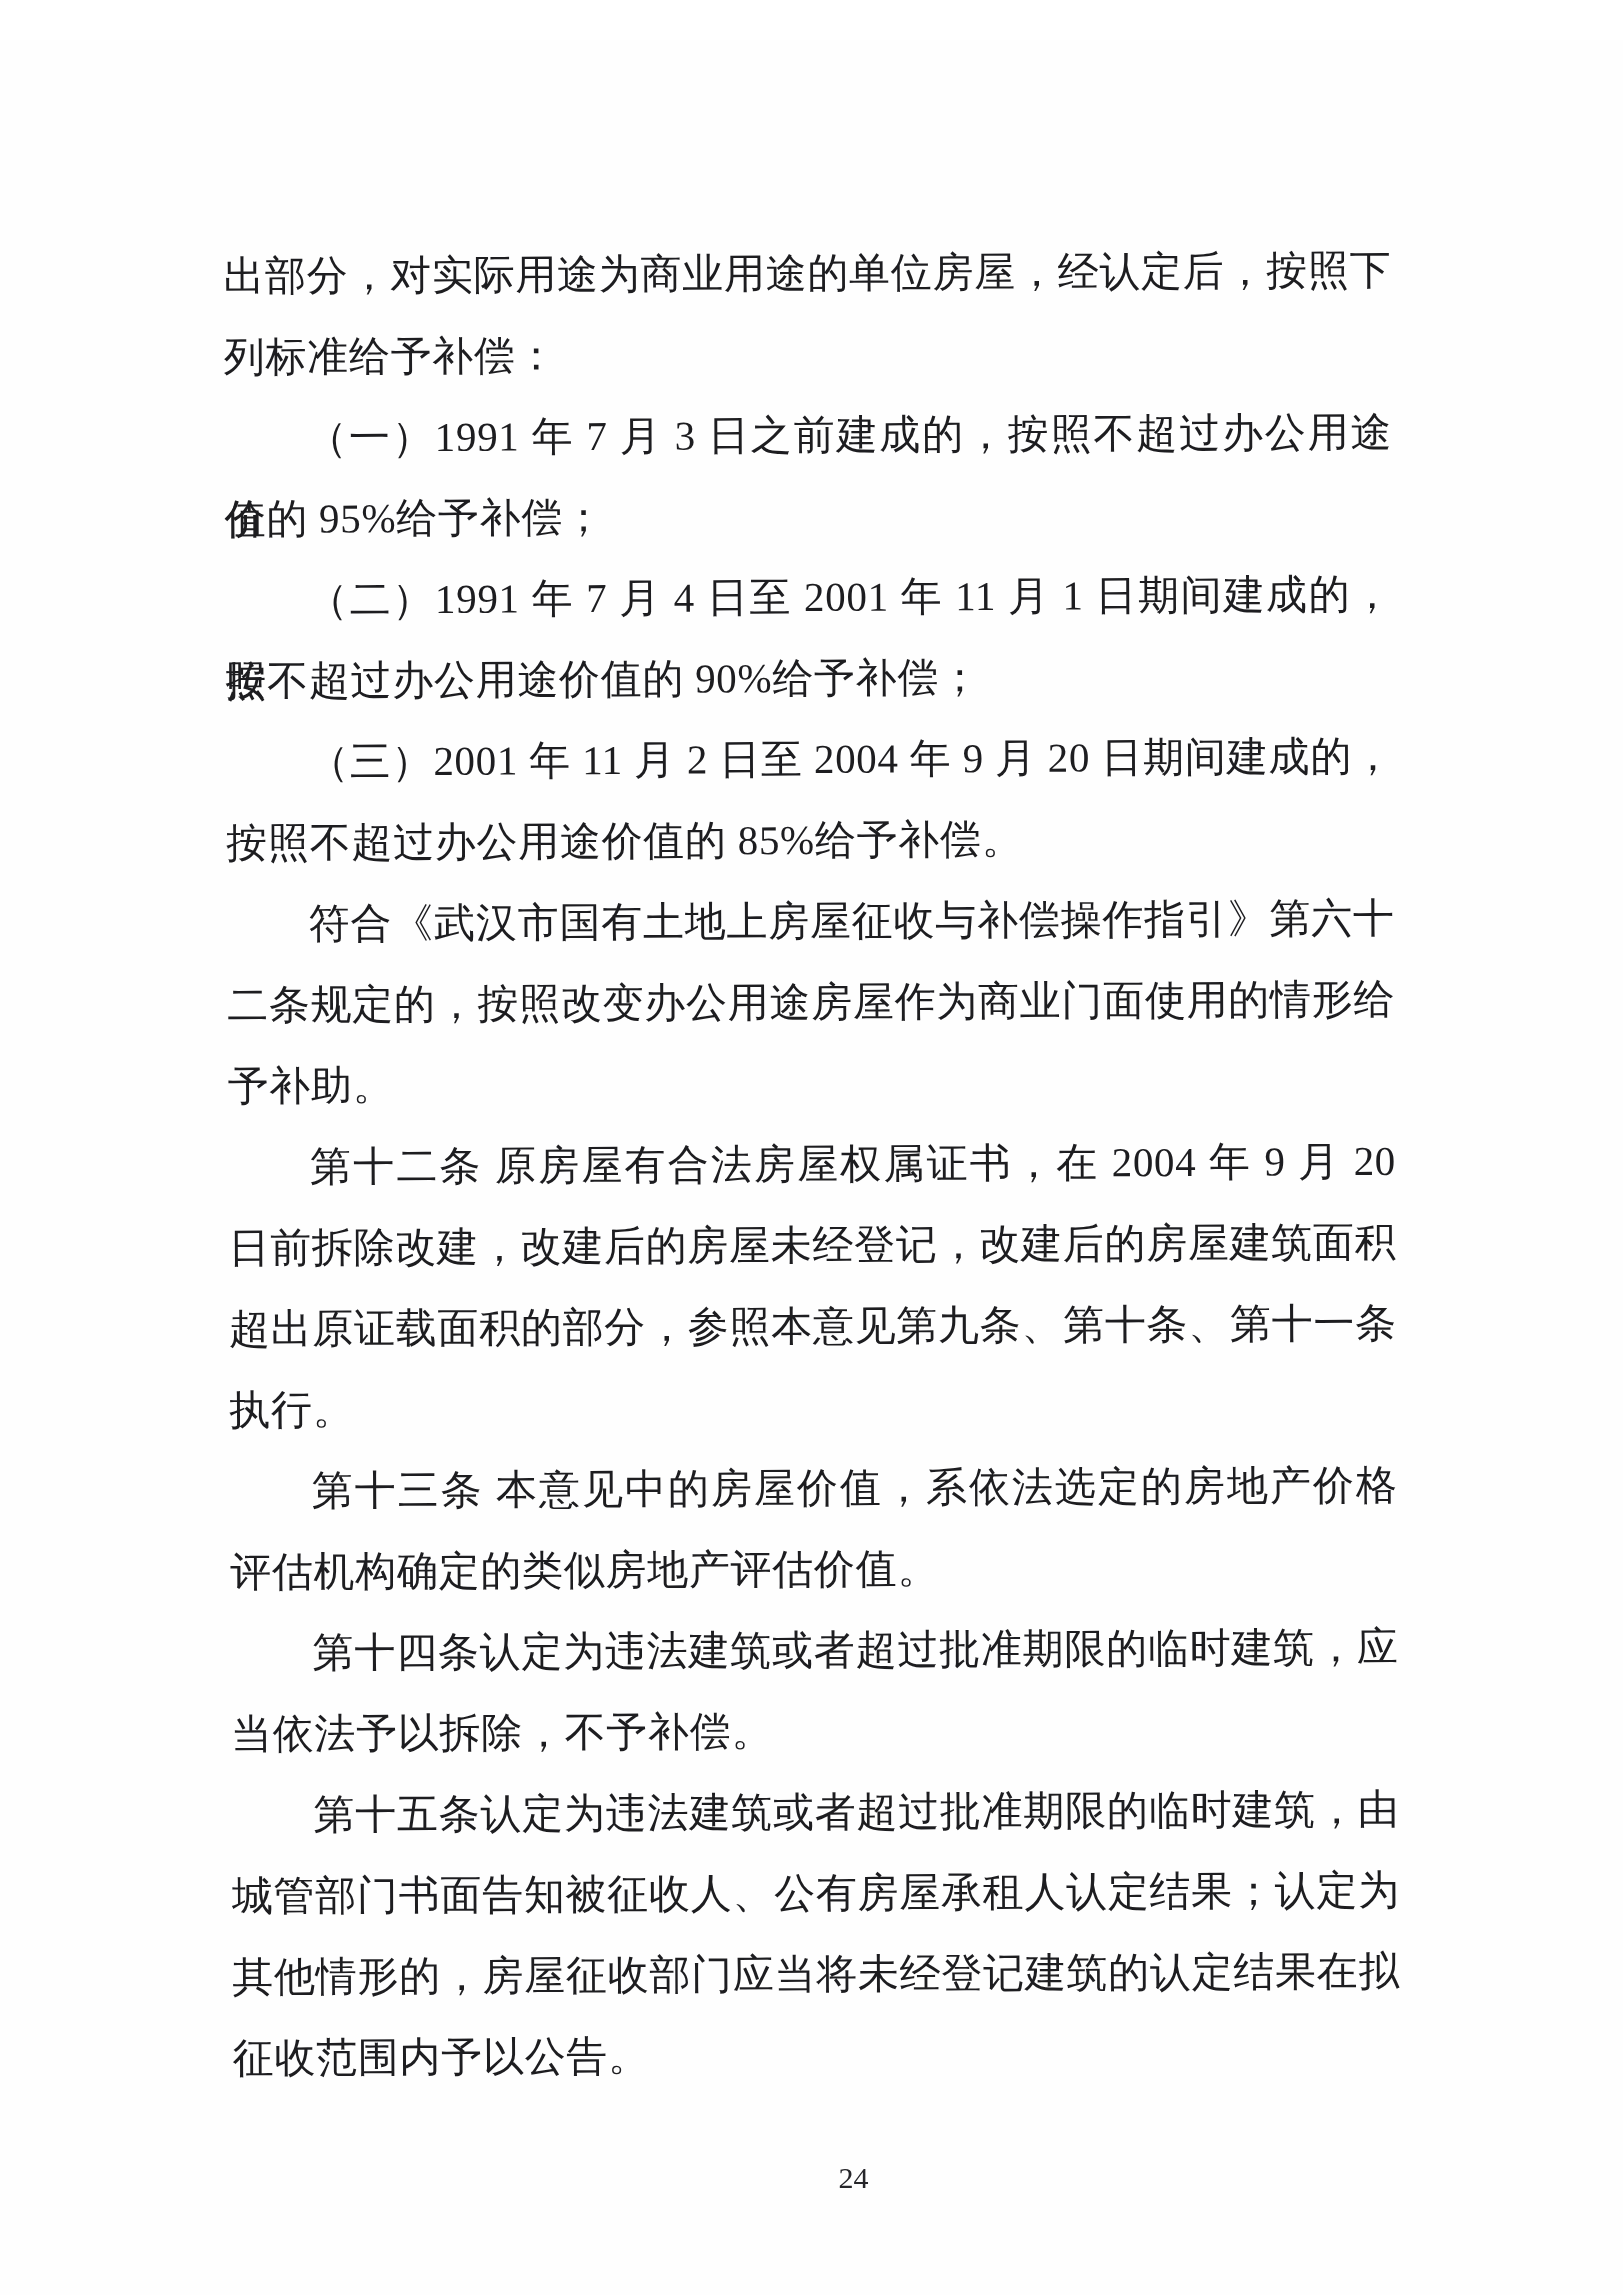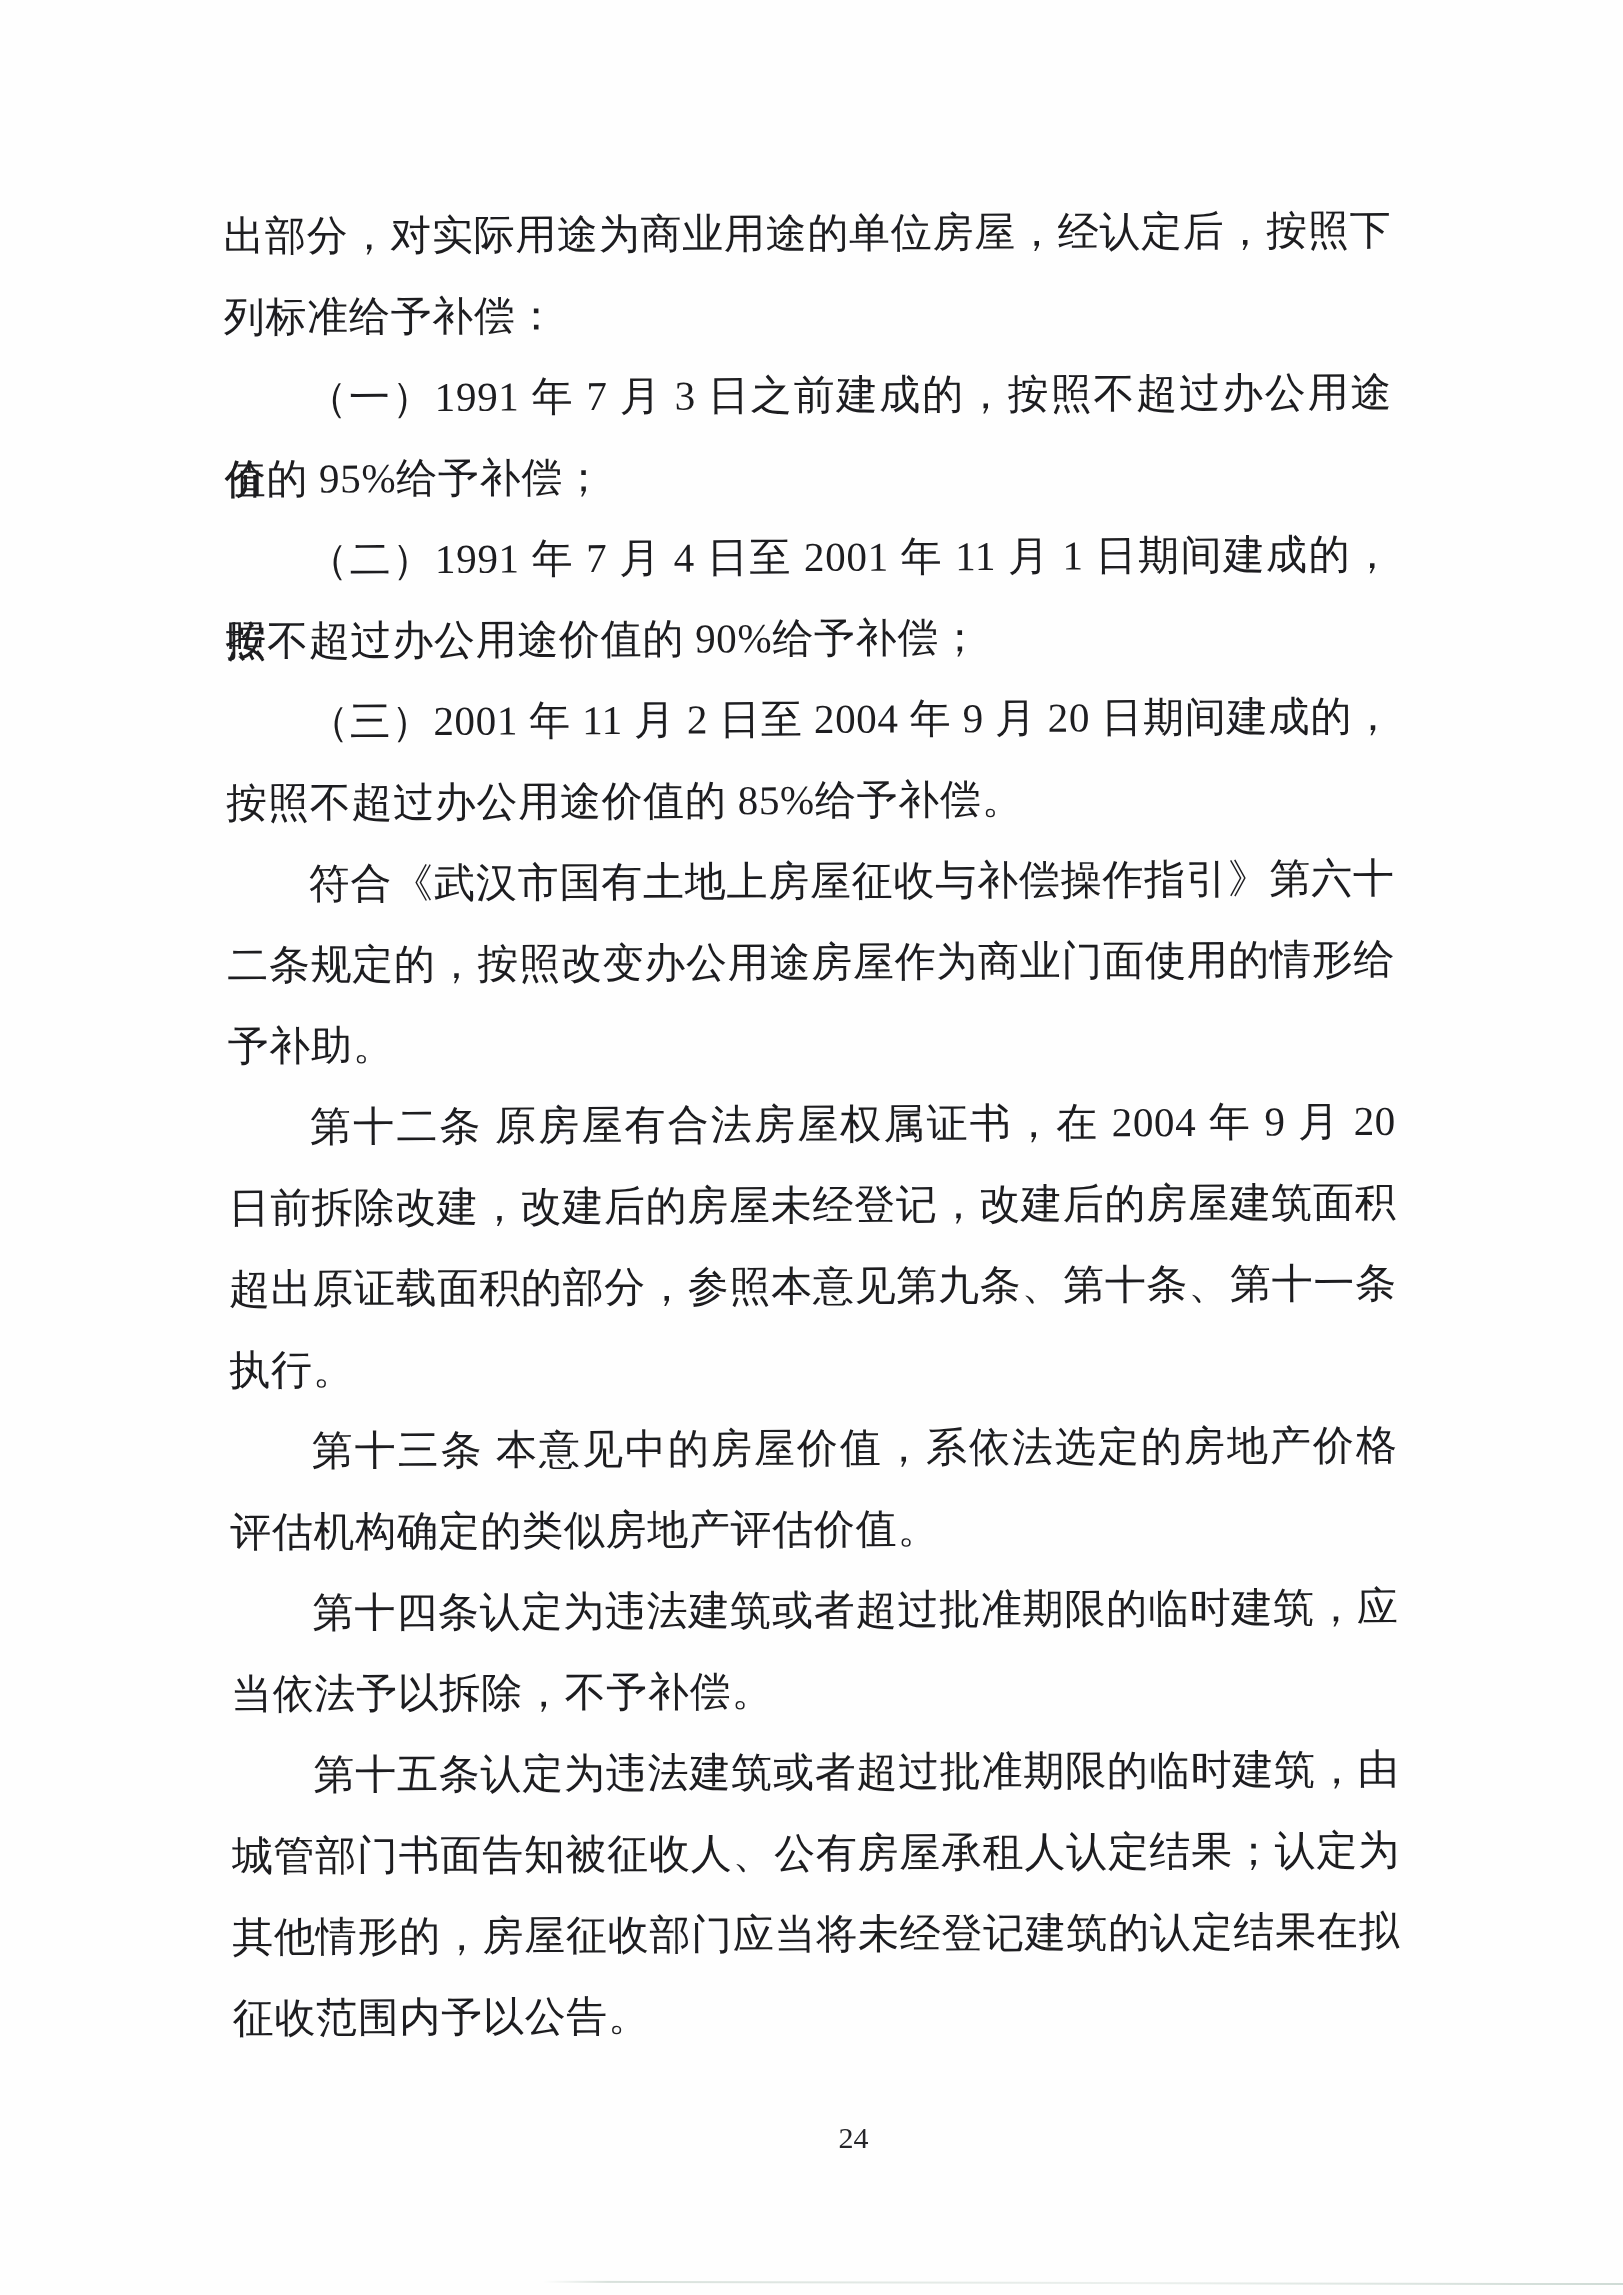--- a/index.html
+++ b/index.html
@@ -9,20 +9,21 @@
     background: #ffffff;
     position: relative;
     overflow: hidden;
   }
   .page {
     position: absolute;
     inset: 0;
     background: #fefefe;
     font-family: "Liberation Serif", "DejaVu Serif", serif;
     color: #1d1d20;
+    margin-top: 40px;
   }
   .text-block {
     position: absolute;
     left: 228px;
     top: 196px;
     width: 1168px;
     transform: rotate(-0.3deg);
     transform-origin: 0 50%;
   }
   .line {

